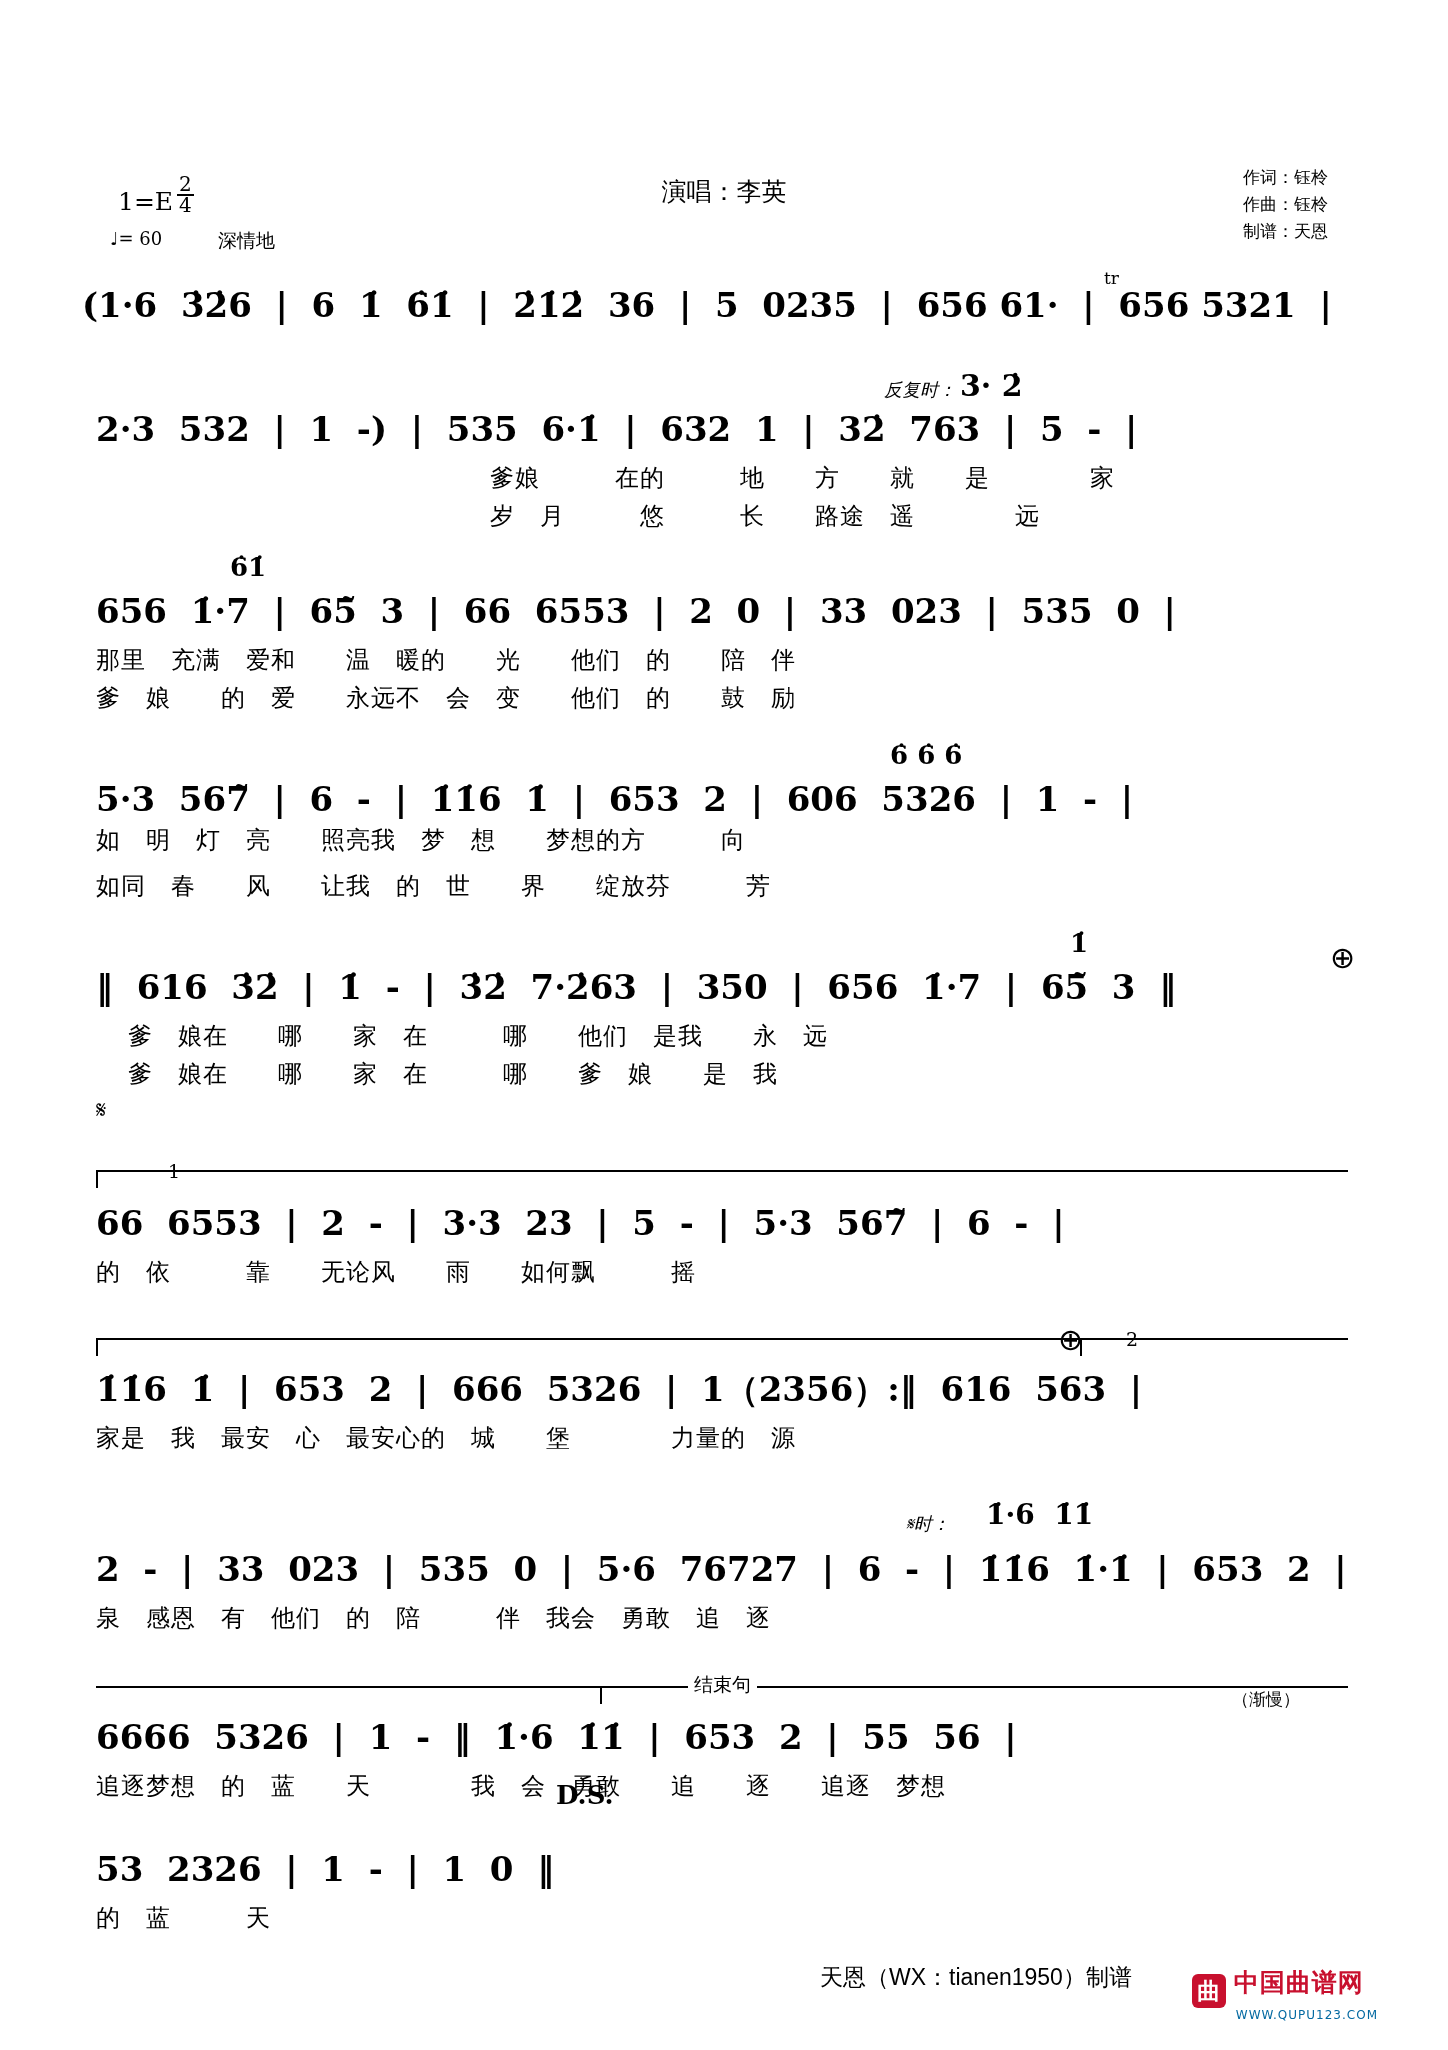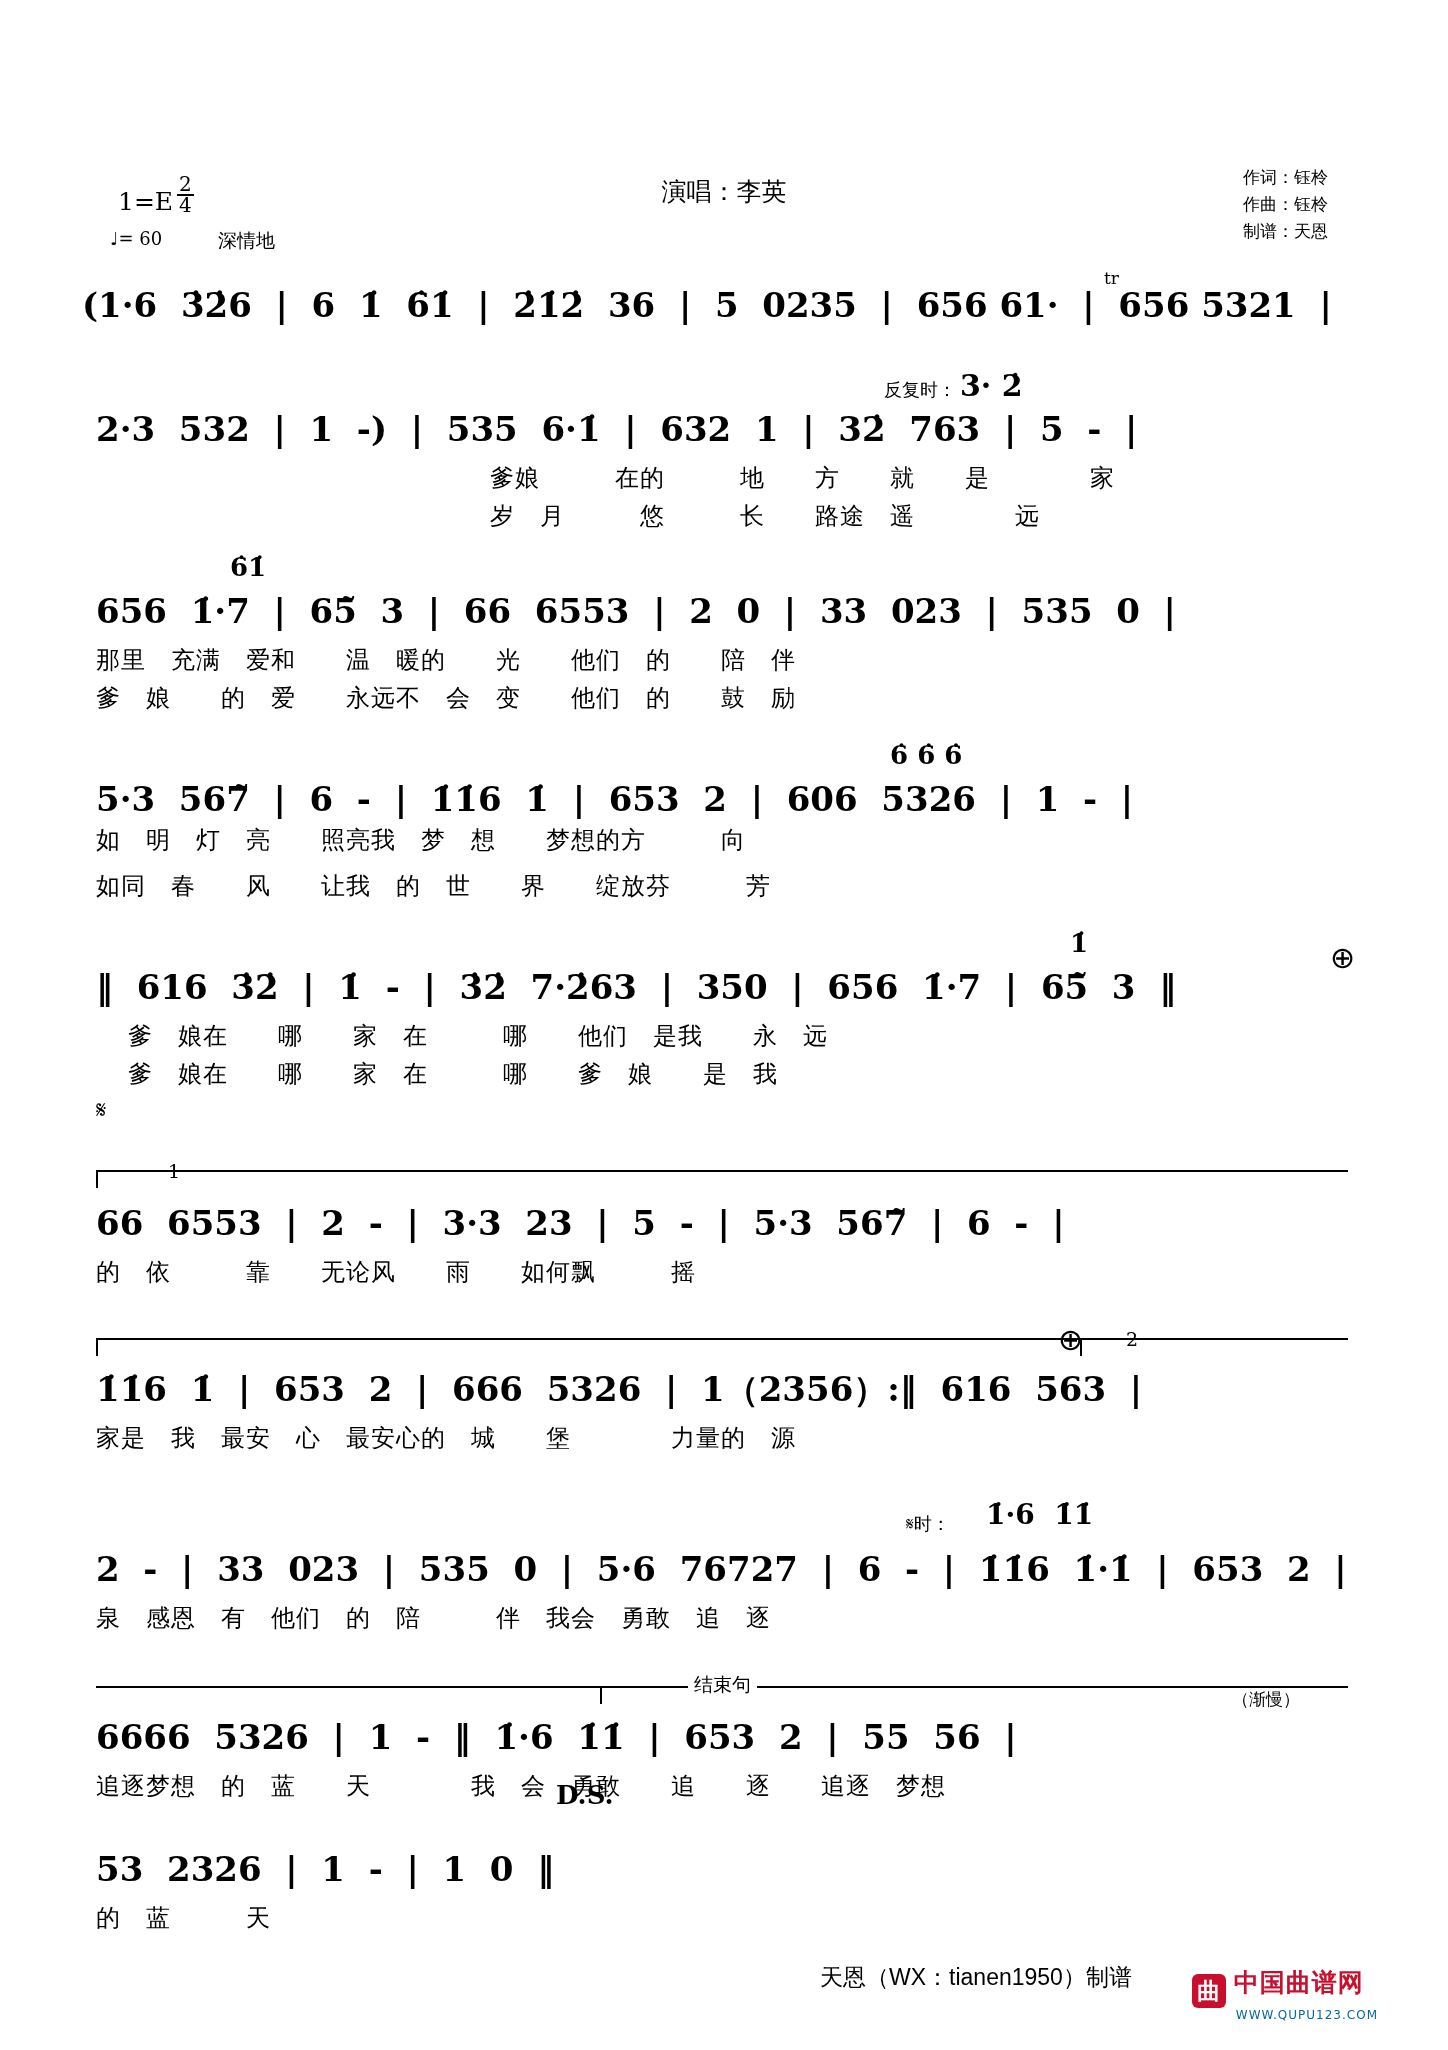--- a/index.html
+++ b/index.html
@@ -44,21 +44,21 @@
   .row{position:absolute;left:0;width:1447px;}
   .notes{
     font-family:"DejaVu Serif","Liberation Serif",serif;
     font-size:34px;font-weight:bold;letter-spacing:0px;white-space:pre;
     line-height:1.05;
   }
   .lyr{
     font-family:"DejaVu Sans","Liberation Sans",sans-serif;
     font-size:24px;white-space:pre;letter-spacing:1px;
   }
-  .lbl{font-family:"DejaVu Sans","Liberation Sans",sans-serif;font-size:18px;font-weight:normal;}
+  .lbl{font-family:"DejaVu Sans","Liberation Sans",sans-serif;font-size:18px;font-weight:normal;font-style:italic;}
 
   
   .vline{position:absolute;border-top:2px solid #000;}
   .vtick{position:absolute;border-left:2px solid #000;}
 
   .footer-credit{
     position:absolute;font-size:23px;
   }
   .watermark{
     position:absolute;right:70px;bottom:28px;text-align:left;

